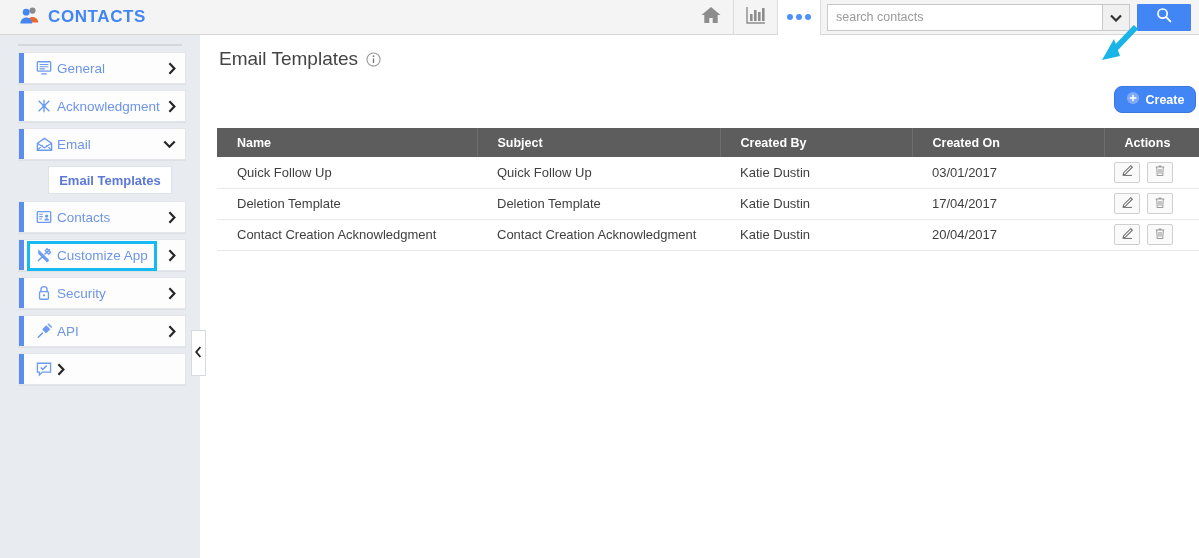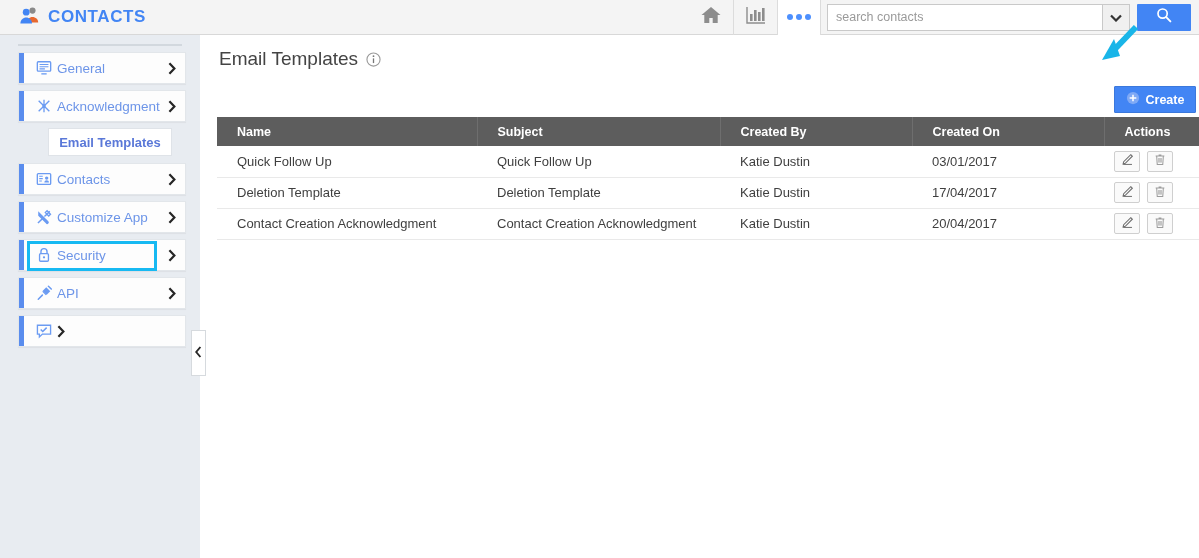--- a/index.html
+++ b/index.html
@@ -111,26 +111,26 @@
   .page-head {
     display: flex; align-items: center; height: 48px; padding-left: 16px;
   }
   .page-title { font-size: 19px; color: #444; }
   .info-ico { margin-left: 8px; display: flex; align-items: center; }
 
   .create-btn {
     position: absolute; right: 3px; top: 51px;
     width: 82px; height: 27px; background: #4285f4; border: 1px solid #3b78dc;
     display: flex; align-items: center; justify-content: center; gap: 6px;
-    cursor: pointer; border-radius: 1px;
+    cursor: pointer; border-radius: 8px;
   }
   .create-label { color: #fff; font-size: 12.5px; font-weight: bold; }
 
   
-  .tablewrap { position: absolute; left: 14px; top: 82px; width: 982px; }
+  .tablewrap { position: absolute; left: 14px; top: 93px; width: 982px; }
   table { width: 100%; border-collapse: collapse; table-layout: fixed; }
   thead th {
     background: #5d5d5d; color: #ffffff; font-size: 12.5px; font-weight: bold;
     text-align: left; height: 29px; padding-left: 20px;
     border-right: 1px solid #6e6e6e;
   }
   thead th:last-child { border-right: none; }
   tbody td {
     height: 31px; font-size: 13px; color: #3f3f3f; padding-left: 20px;
     border-bottom: 1px solid #e9e9e9; background: #fff;
@@ -248,20 +248,35 @@
           </svg>
         </span>
         <span class="nav-label">Acknowledgment</span>
         <span class="nav-chev">
           <svg width="8" height="13" viewBox="0 0 8 13">
               <path d="M1.4 1.2 6.4 6.5 1.4 11.8" stroke="#262626" stroke-width="2.2" fill="none"></path>
             </svg>
         </span>
       </div>
 
+      <div class="nav-item">
+        <span class="accent"></span>
+        <span class="nav-ico">
+          <svg width="17" height="15" viewBox="0 0 18 15">
+            <path d="M1.5 6.2 9 1l7.5 5.2v7.3h-15z" fill="none" stroke="#6b9bf2" stroke-width="1.5"></path>
+            <path d="M1.5 13.5 7 8.2M16.5 13.5 11 8.2M1.5 6.2 9 11l7.5-4.8" fill="none" stroke="#6b9bf2" stroke-width="1.3"></path>
+          </svg>
+        </span>
+        <span class="nav-label">Email</span>
+        <span class="nav-chev">
+          <svg width="13" height="9" viewBox="0 0 13 9">
+              <path d="M1.3 1.5 6.5 6.8 11.7 1.5" stroke="#262626" stroke-width="2.2" fill="none"></path>
+            </svg>
+        </span>
+      </div>
 
       <div class="sub-item">
         <span class="sub-label">Email Templates</span>
       </div>
 
       <div class="nav-item">
         <span class="accent"></span>
         <span class="nav-ico">
           <svg width="16" height="16" viewBox="0 0 18 18">
             <rect x="1.5" y="3" width="15" height="12" rx="1" fill="none" stroke="#6b9bf2" stroke-width="1.5"></rect>

